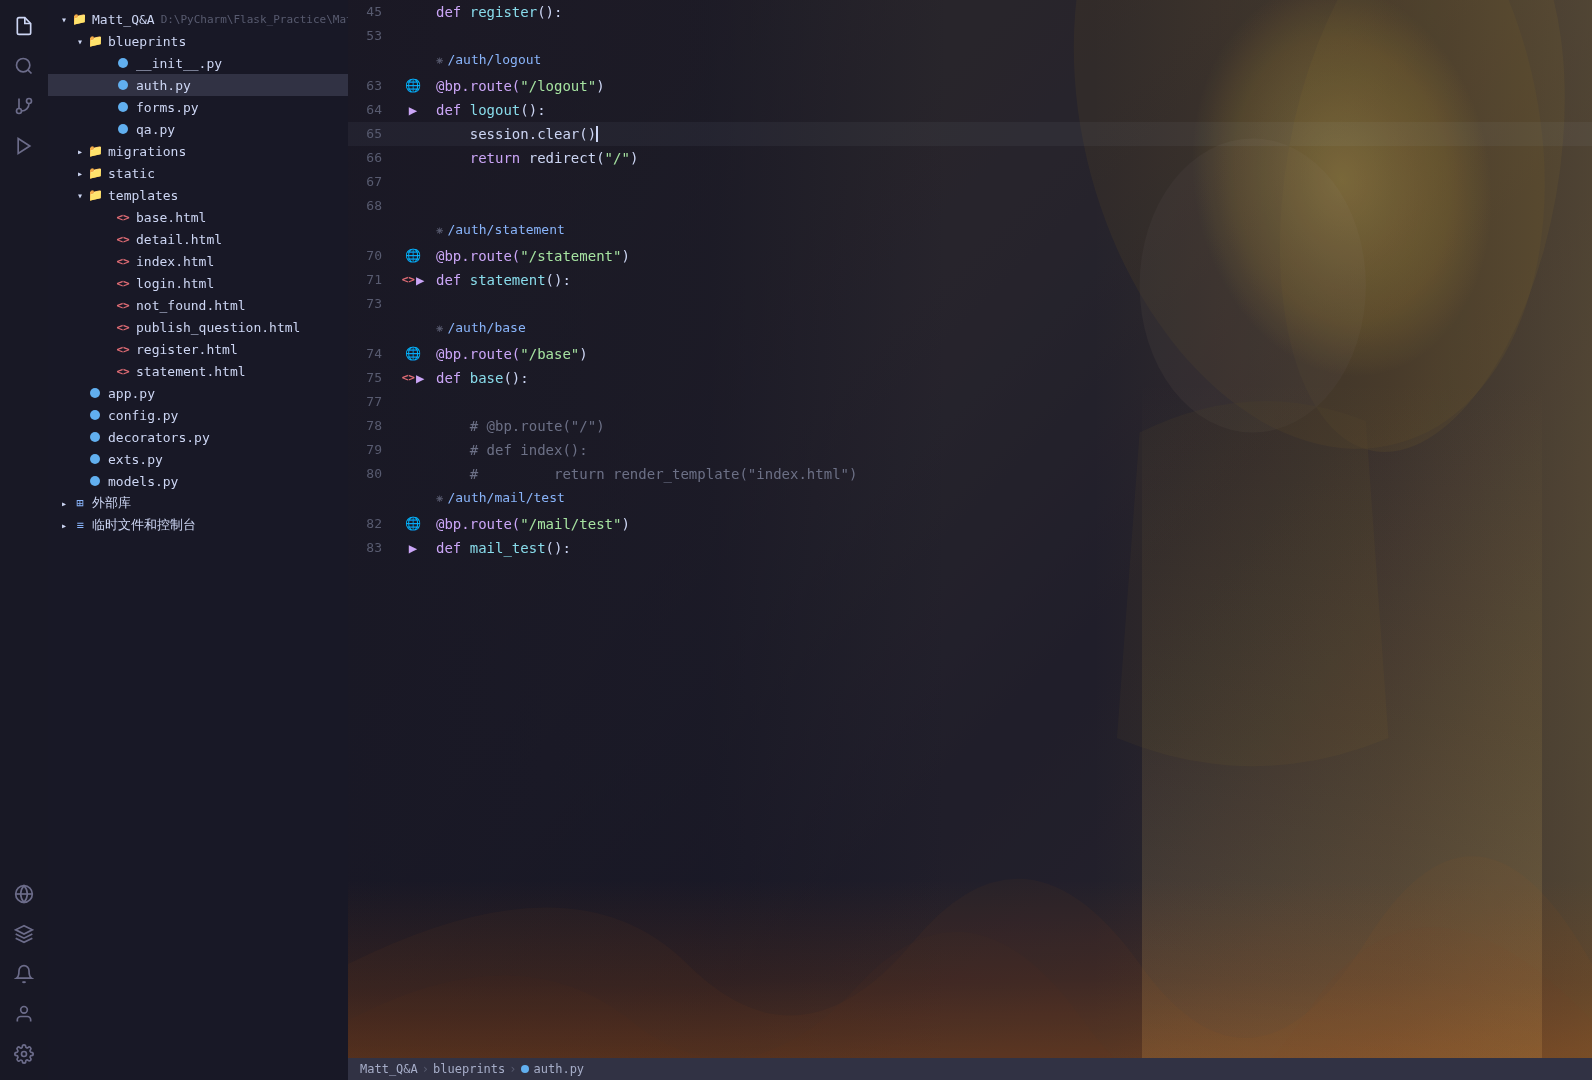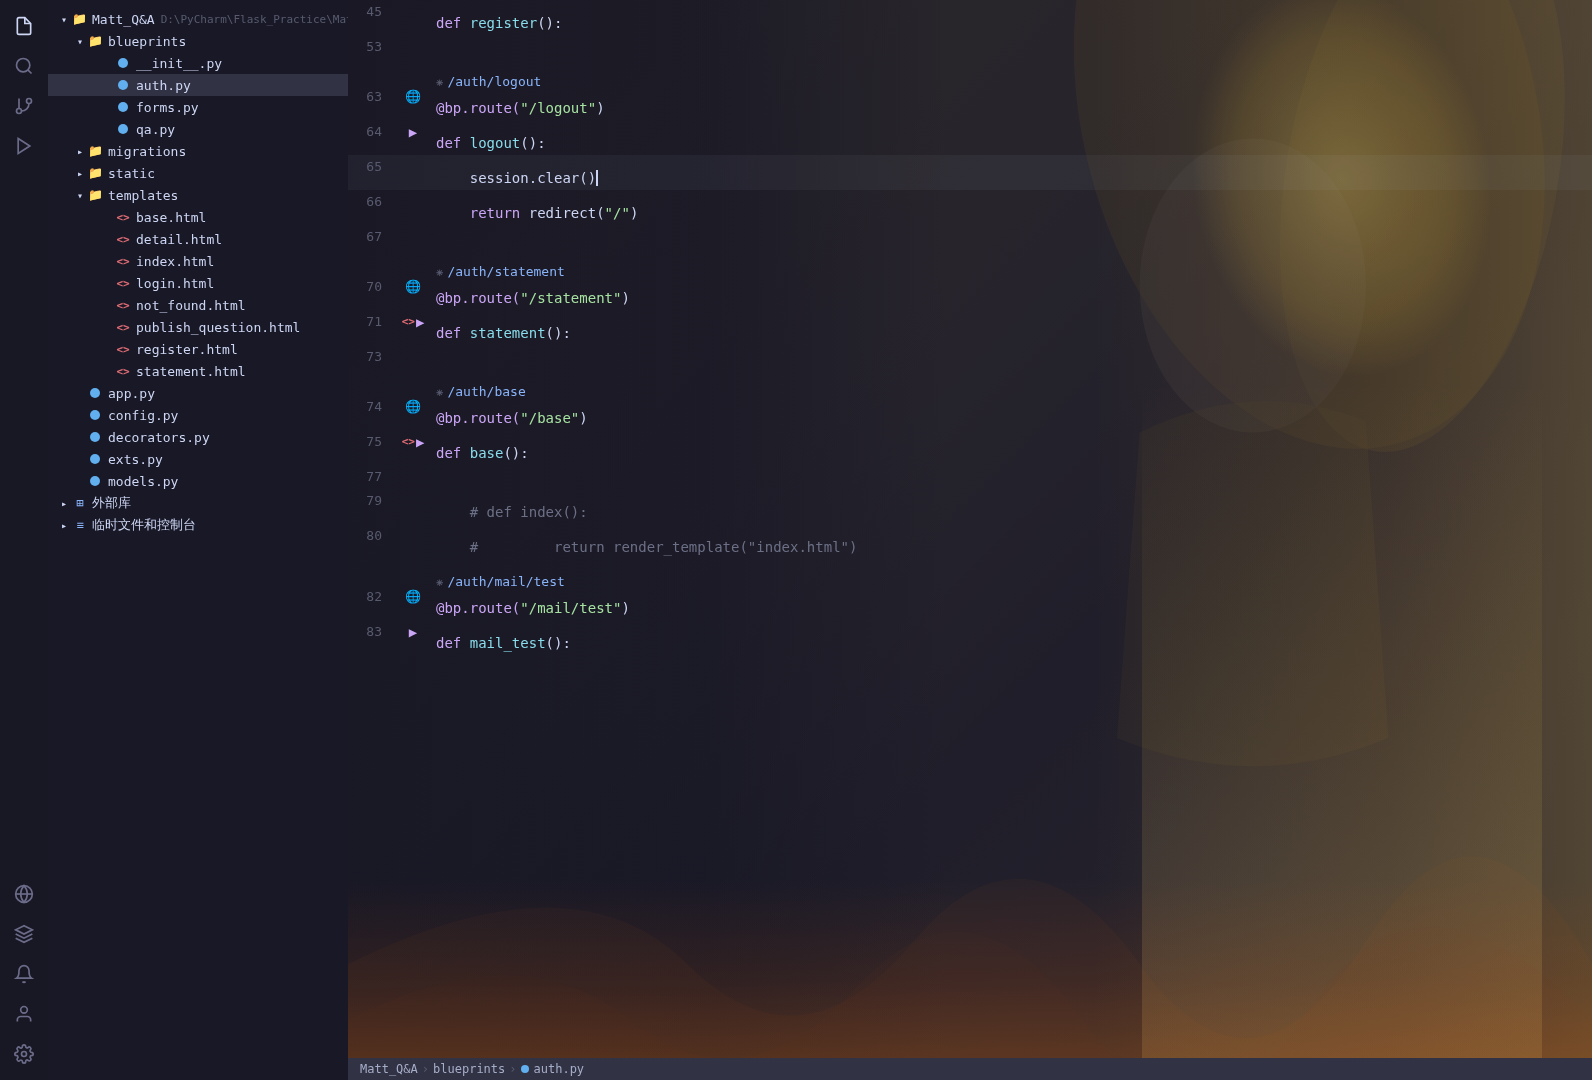--- a/index.html
+++ b/index.html
@@ -166,21 +166,20 @@
       display: flex;
       align-items: center;
       justify-content: center;
       flex-shrink: 0;
     }
 
     .line-content {
       flex: 1;
       color: #cdd6f4;
       padding-left: 8px;
-      margin-top: 11px;
     }
 
     
     .kw { color: #cba6f7; } 
     .fn-name { color: #89dceb; } 
     .str { color: #a6e3a1; } 
     .decorator { color: #cba6f7; } 
     .route-str { color: #a6e3a1; } 
     .comment { color: #6c7086; } 
     .punc { color: #cdd6f4; }
@@ -639,20 +638,25 @@
       <span class="line-gutter"></span>
       <span class="line-content"><span class="ret">    return </span><span class="punc">redirect(</span><span class="str">"/"</span><span class="punc">)</span></span>
     </div>
 
     <div class="code-line">
       <span class="line-number">67</span>
       <span class="line-gutter"></span>
       <span class="line-content"></span>
     </div>
 
+    <div class="code-line">
+      <span class="line-number">68</span>
+      <span class="line-gutter"></span>
+      <span class="line-content"></span>
+    </div>
 
 
     <div class="code-line" style="height:20px; margin-bottom:2px;">
       <span class="line-number"></span>
       <span class="line-gutter"></span>
       <span class="line-content section-comment">
         <span style="color:#585b70;">⁕</span><span class="path-text">/auth/statement</span>
       </span>
     </div>
 
@@ -695,20 +699,25 @@
       <span class="line-content"><span class="kw">def </span><span class="fn-name">base</span><span class="punc">():</span></span>
     </div>
 
 
     <div class="code-line">
       <span class="line-number">77</span>
       <span class="line-gutter"></span>
       <span class="line-content"></span>
     </div>
 
+    <div class="code-line">
+      <span class="line-number">78</span>
+      <span class="line-gutter"></span>
+      <span class="line-content"><span class="comment">    # @bp.route("/")</span></span>
+    </div>
 
     <div class="code-line">
       <span class="line-number">79</span>
       <span class="line-gutter"></span>
       <span class="line-content"><span class="comment">    # def index():</span></span>
     </div>
 
     <div class="code-line">
       <span class="line-number">80</span>
       <span class="line-gutter"></span>

